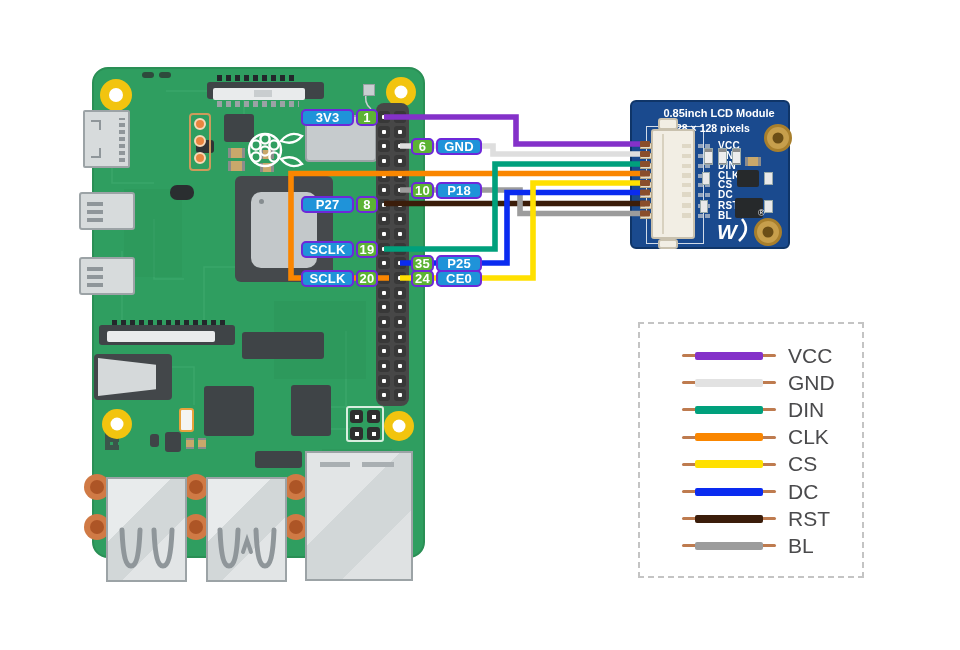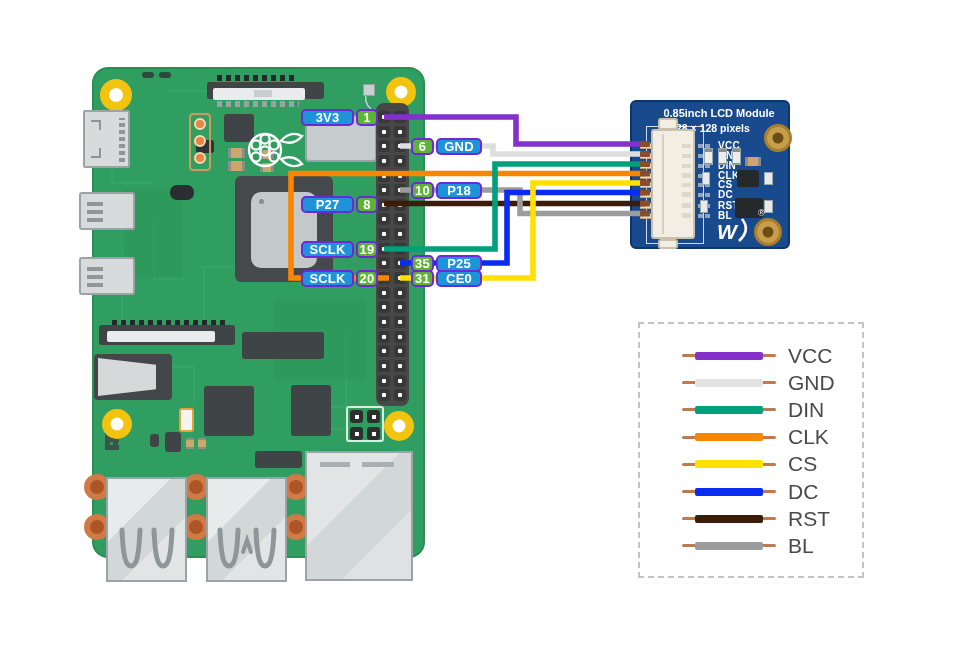--- a/index.html
+++ b/index.html
@@ -421,21 +421,21 @@
 
   <div class="pill" style="left: 301px; top: 240.5px; width: 53px; background-color: rgb(31, 147, 217);">SCLK</div>
   <div class="pill" style="left: 356px; top: 240.5px; width: 22px; background-color: rgb(92, 179, 52);">19</div>
 
   <div class="pill" style="left: 411px; top: 254.5px; width: 23px; background-color: rgb(92, 179, 52);">35</div>
   <div class="pill" style="left: 436px; top: 254.5px; width: 46px; background-color: rgb(31, 147, 217);">P25</div>
 
   <div class="pill" style="left: 301px; top: 269.5px; width: 53px; background-color: rgb(31, 147, 217);">SCLK</div>
   <div class="pill" style="left: 356px; top: 269.5px; width: 22px; background-color: rgb(92, 179, 52);">20</div>
 
-  <div class="pill" style="left: 411px; top: 269.5px; width: 23px; background-color: rgb(92, 179, 52);">31</div>
+  <div class="pill" style="left: 411px; top: 269.5px; width: 23px; background-color: rgb(92, 179, 52);">24</div>
   <div class="pill" style="left: 436px; top: 269.5px; width: 46px; background-color: rgb(31, 147, 217);">CE0</div>
 
   <div class="legend">
     <div class="row">
       <div class="wireline">
           <div class="thin"></div>
           <div class="bar" style="background-color: rgb(132, 49, 201);"></div>
         </div>
       <div class="lab">VCC</div>
     </div>

